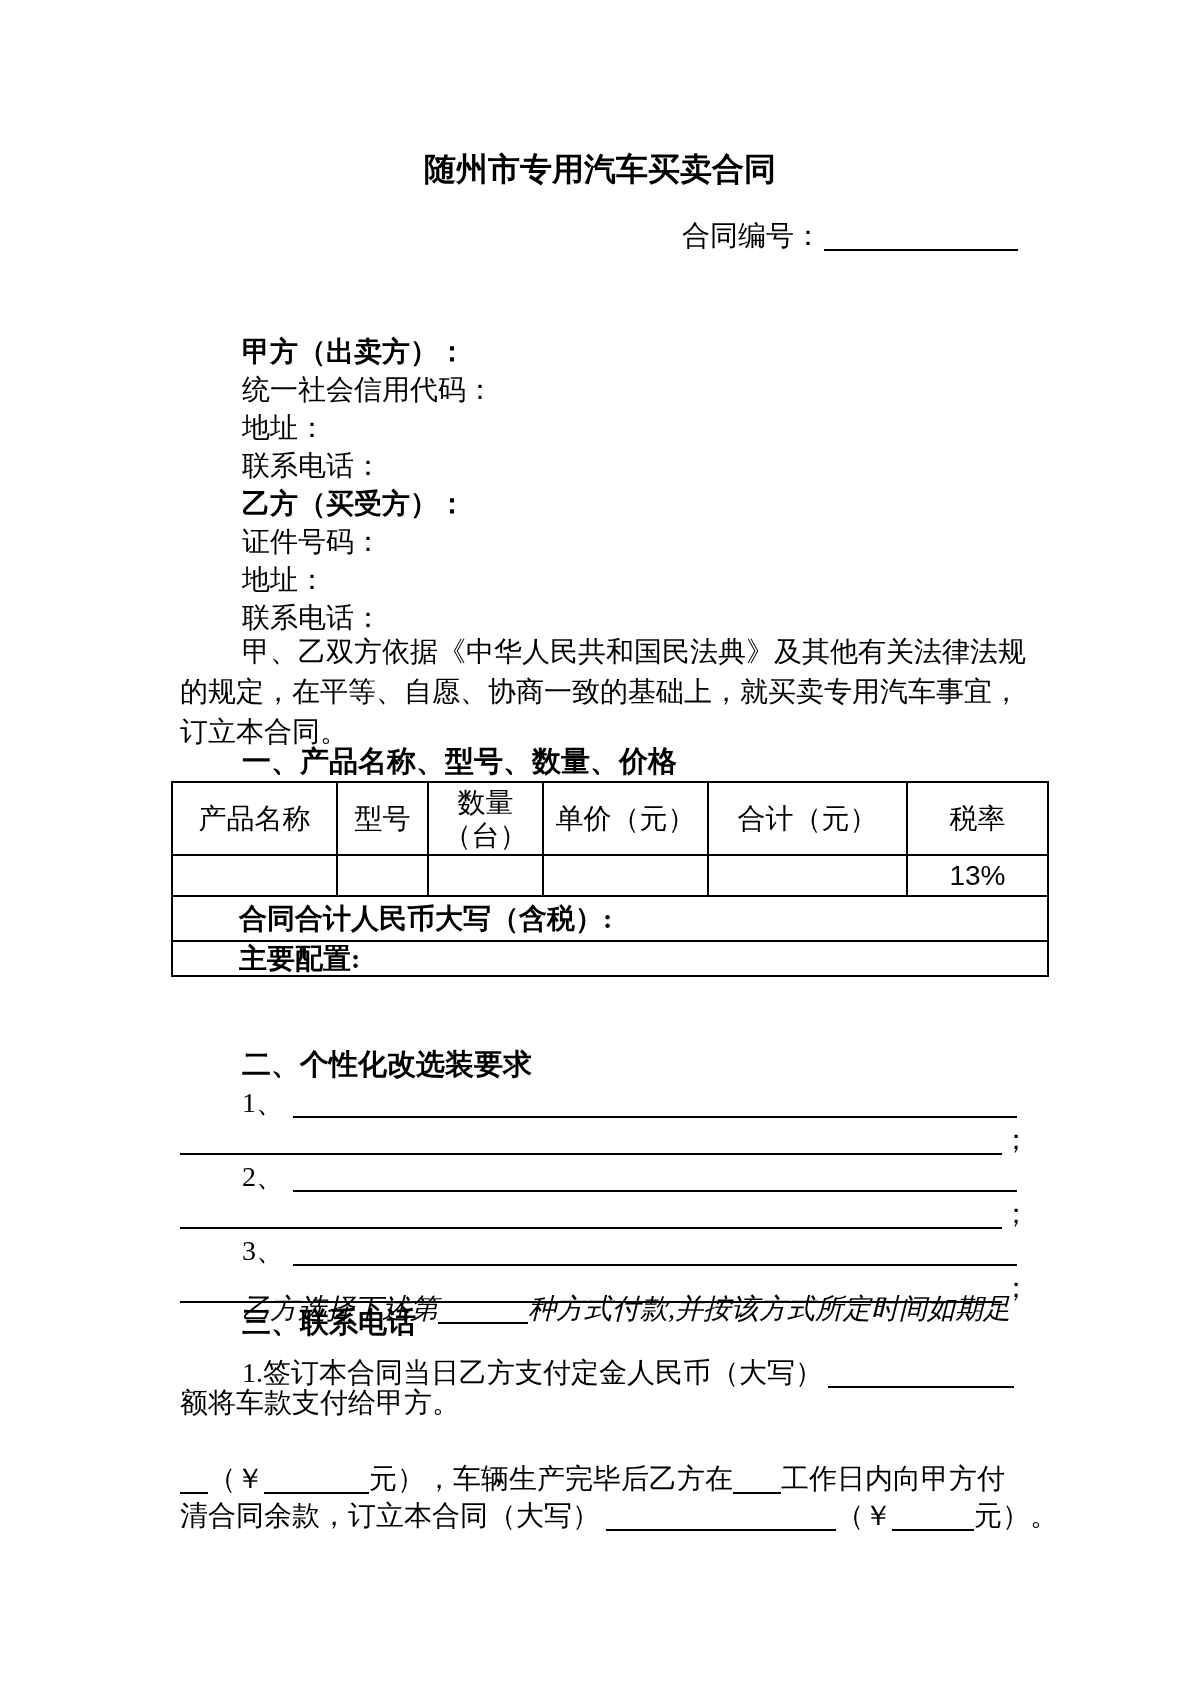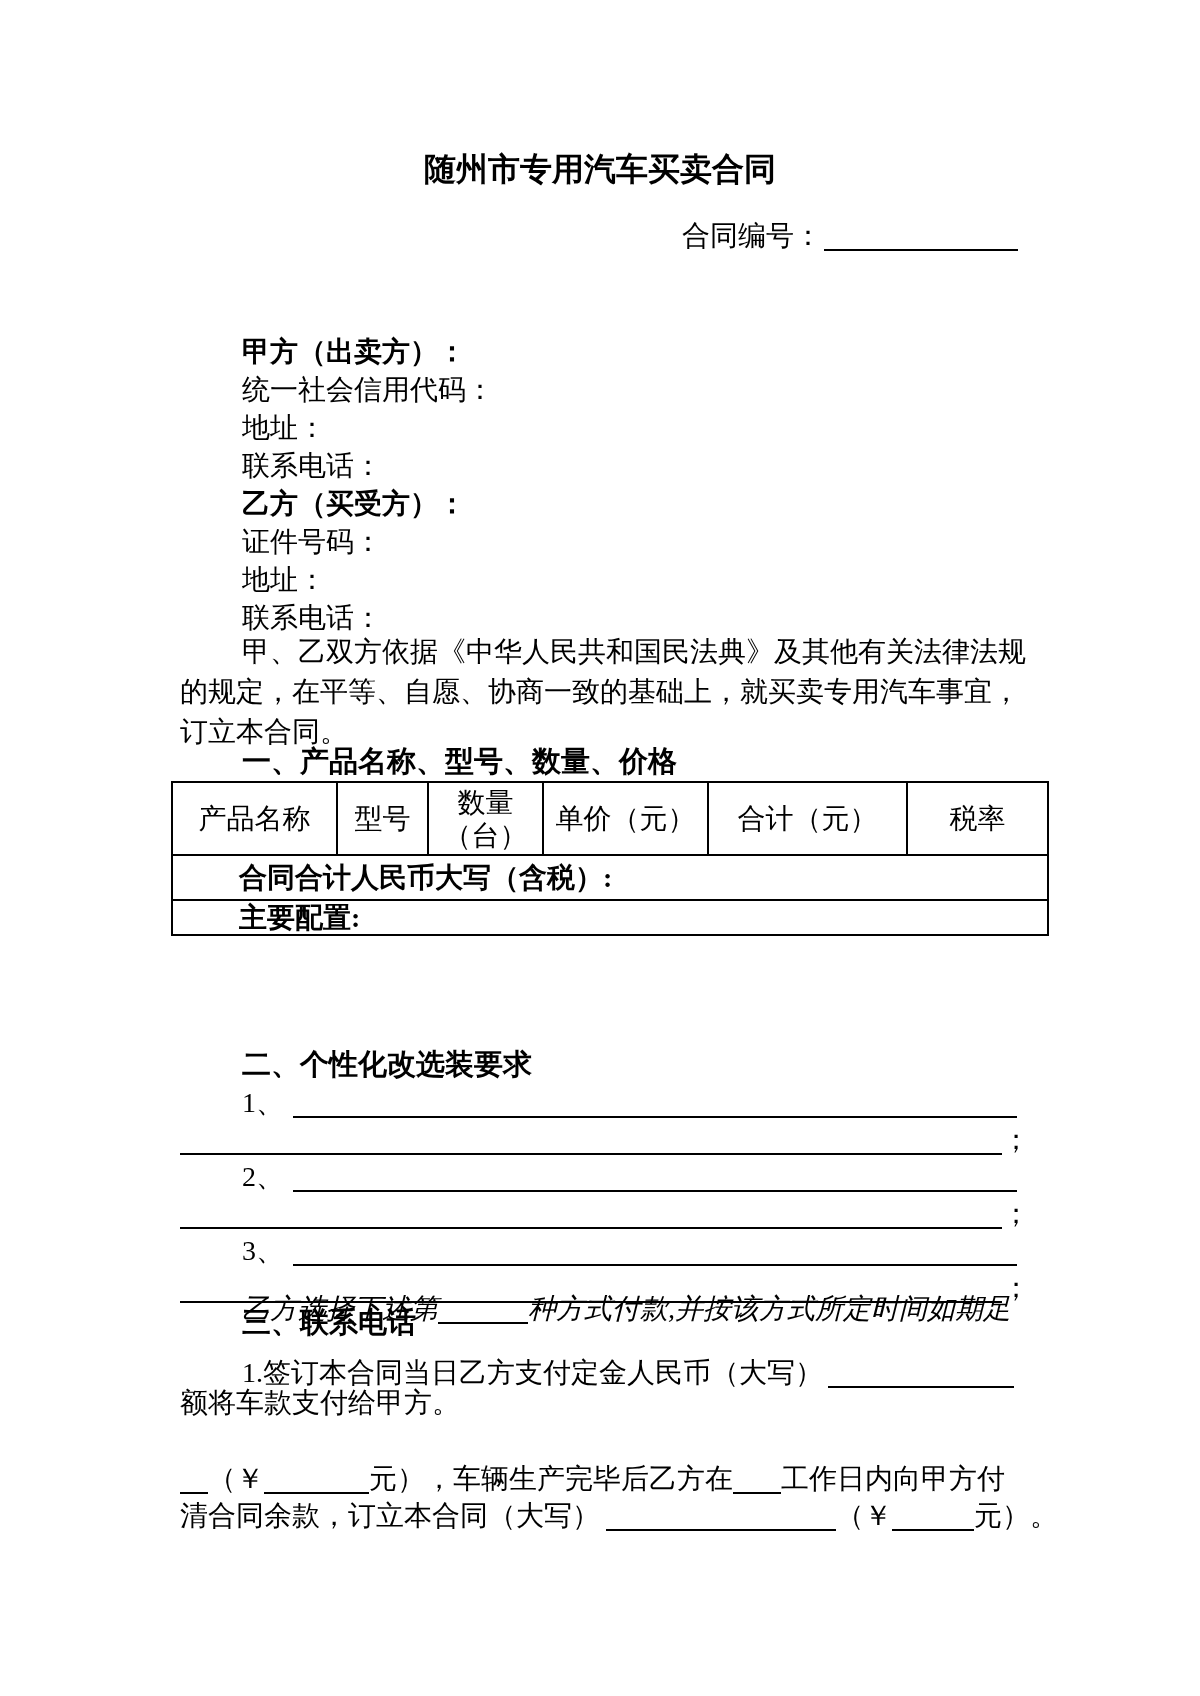--- a/index.html
+++ b/index.html
@@ -79,20 +79,28 @@
       <td>产品名称</td>
       <td>型号</td>
       <td>
         <span>数量</span><br>
         <span>（台）</span>
       </td>
       <td>单价（元）</td>
       <td>合计（元）</td>
       <td>税率</td>
     </tr>
+    <tr style="height:41px;">
+      <td></td>
+      <td></td>
+      <td></td>
+      <td></td>
+      <td></td>
+      <td class="tax-val">13%</td>
+    </tr>
     <tr style="height:45px;">
       <td class="lbl" colspan="6">合同合计人民币大写（含税）:</td>
     </tr>
     <tr style="height:34px;margin-left:38px;">
       <td class="lbl" colspan="6">主要配置:</td>
     </tr>
   </tbody>
     </table>
 
   <div class="heading" style="left:242px; top:1047px;">二、个性化改选装要求</div>

